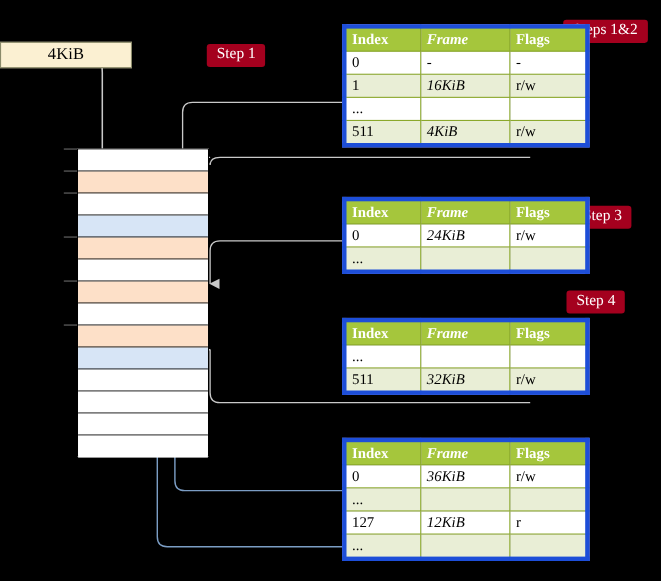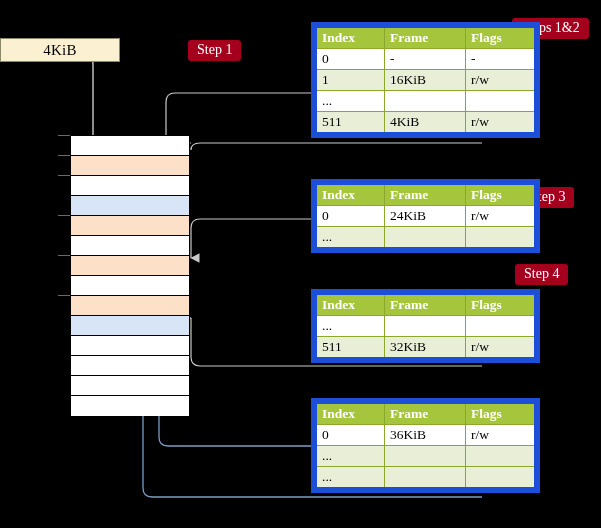--- a/index.html
+++ b/index.html
@@ -55,21 +55,21 @@
 
   
   .tick{
     position:absolute;height:0;border-top:1px solid #6a6a6a;
   }
 
   
   .ptable{
     position:absolute;
     border-collapse:collapse;
-    border:6px solid #1d4ed8;
+    border:4px solid #1d4ed8;
     background:#c4b5fd;
     font-size:13.5px;
     table-layout:fixed;
   }
   .ptable th{
     background:#a5c63c;
     color:#ffffff;
     font-weight:bold;
     text-align:left;
     padding:2px 5px;
@@ -80,21 +80,21 @@
     padding:2px 5px;
     border:1px solid #8ba82c;
     height:19px;
     box-sizing:border-box;
     background:#ffffff;
     white-space:nowrap;
   }
   .ptable tr.alt td{background:#e9eed6;}
   .ptable td.hl{background:#ffff9e;}
   .col-i{width:57px;}
-  .col-f{width:70px;}
+  .col-f{width:70px;font-style:italic;}
   .col-g{width:58px;}
 
   
   .wires{position:absolute;left:0;top:0;width:601px;height:528px;pointer-events:none;}
 </style>
 </head>
 <body>
 
 <div class="stage">
 
@@ -258,20 +258,25 @@
         <tr>
           <td class="col-i">0</td>
           <td class="col-f">36KiB</td>
           <td class="col-g">r/w</td>
         </tr>
         <tr class="alt">
           <td class="col-i">...</td>
           <td class="col-f"></td>
           <td class="col-g"></td>
         </tr>
+        <tr>
+          <td class="col-i">127</td>
+          <td class="col-f">12KiB</td>
+          <td class="col-g">r</td>
+        </tr>
         <tr class="alt">
           <td class="col-i">...</td>
           <td class="col-f"></td>
           <td class="col-g"></td>
         </tr>
       </tbody>
     </table>
 
 </div>
 

